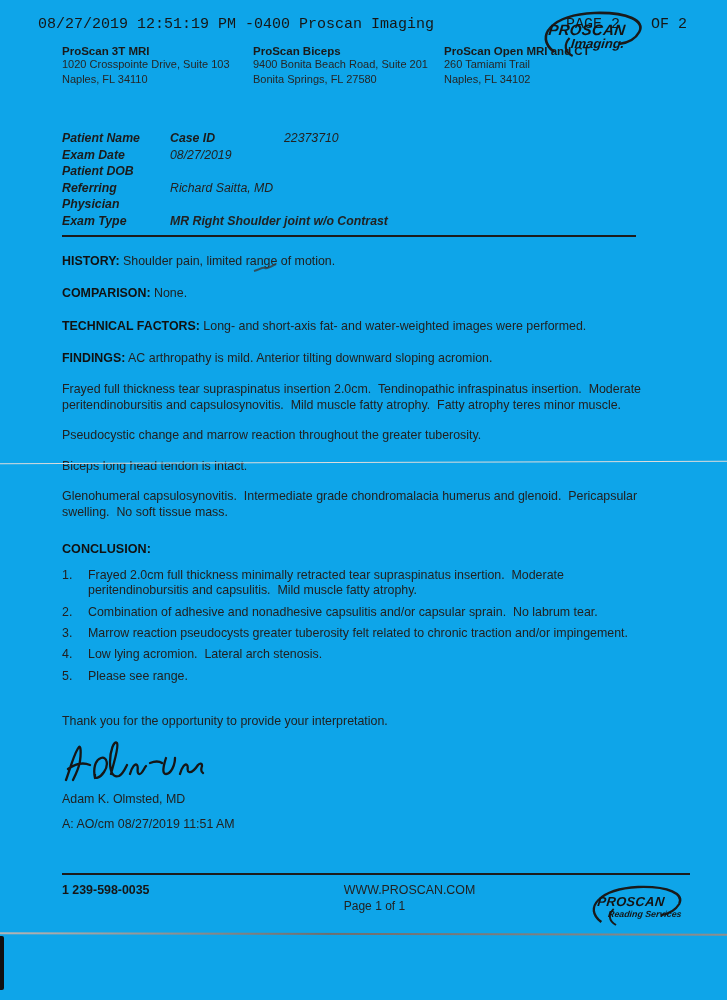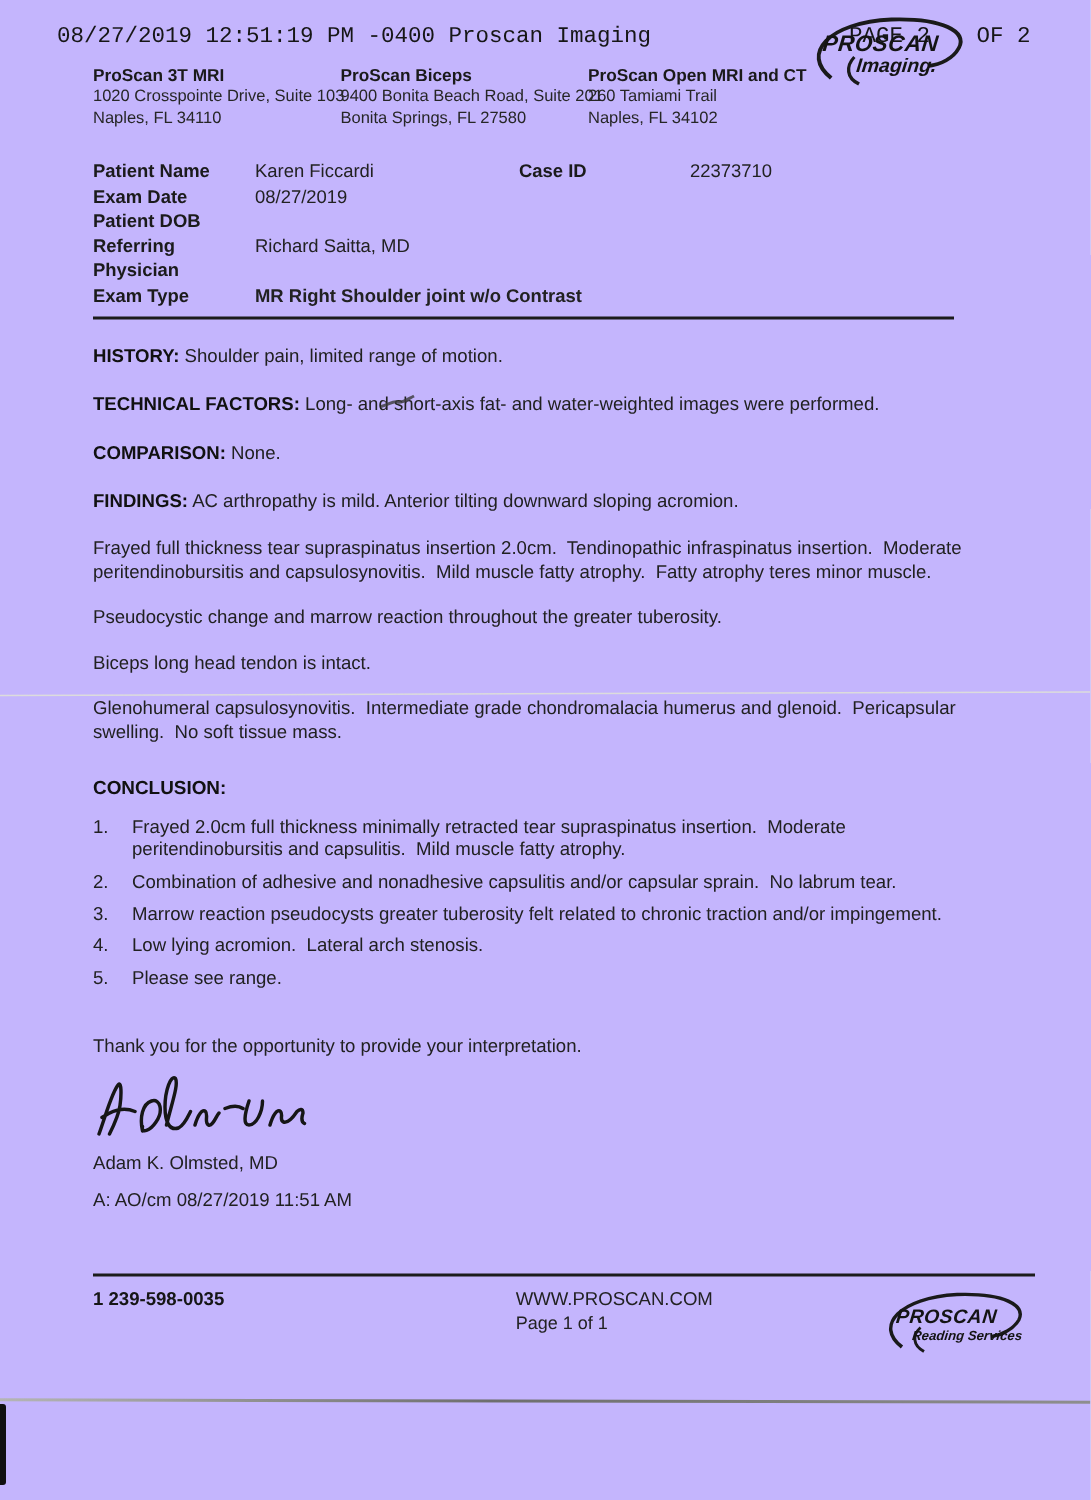--- a/index.html
+++ b/index.html
@@ -1,53 +1,53 @@
 <!DOCTYPE html>
 <html><head>
 <meta charset="utf-8">
 <style>
   * { margin:0; padding:0; box-sizing:border-box; }
   body { background:#e9e9e9; font-family:"Liberation Sans", sans-serif; }
   .page {
     position:relative; width:727px; height:1000px; margin:0 auto;
-    background:#c4b5fd; color:#1e1e1e; overflow:hidden;
+    background:#0ea5e9; color:#1e1e1e; overflow:hidden;
   }
   
   .fax-header {
     display:flex; justify-content:space-between;
     padding:16px 40px 0 38px;
     font-family:"Liberation Mono", monospace;
     font-size:15px; color:#161616; white-space:nowrap;
   }
   .fax-right span { margin-left:22px; }
   .fax-right span:first-child { margin-left:0; }
 
   
   .letterhead { position:relative; margin:12px 40px 0 62px; }
   .lh-title { font-size:25px; font-weight:bold; letter-spacing:.2px; color:#141414; }
-  .lh-cols { display:flex; margin-top:6px; }
+  .lh-cols { display:flex; margin-top:6px;gap:26px; }
   .lh-col { width:165px; padding-right:8px; }
   .lh-col:nth-child(3) { width:158px; }
   .loc-name { font-size:11.5px; font-weight:bold; color:#1a1a1a; white-space:nowrap; }
   .loc-addr { font-size:11px; line-height:1.32; color:#262626; white-space:nowrap; }
 
   
   .logo { position:relative; font-style:italic; transform:skewX(-6deg); }
   .logo svg { position:absolute; left:0; top:0; }
   .logo-brand { position:relative; font-weight:bold; color:#141414; letter-spacing:.3px; }
   .logo-tag { position:relative; font-weight:bold; color:#141414; }
   .logo-header { position:absolute; left:538px; top:8px; width:108px; height:52px; }
   .logo-header .logo-brand { font-size:15px; padding:13px 0 0 10px; }
   .logo-header .logo-tag { font-size:13px; padding:0 0 0 34px; margin-top:-2px; }
   .logo-footer { width:100px; height:46px; }
   .logo-footer .logo-brand { font-size:13px; padding:11px 0 0 10px; }
   .logo-footer .logo-tag { font-size:8.8px; padding:0 0 0 22px; }
 
   
-  .patient { margin:20px 40px 0 62px; }
+  .patient { margin:44px 40px 0 62px;font-style:italic; }
   .pt-row { display:flex; font-size:12.3px; line-height:16.6px; }
   .pt-label { width:108px; font-weight:bold; color:#1b1b1b; }
   .pt-value { width:176px; color:#222; }
   .pt-case-label { width:114px; font-weight:bold; color:#1b1b1b; }
   .pt-case-value { color:#222; }
   .pt-exam { font-weight:bold; width:auto; }
   .table-rule { width:574px; border-top:2.5px solid #1c1c1c; margin-top:5px; }
 
   
   .report { margin:0 62px; width:597px; font-size:12.4px; color:#212121; }
@@ -123,21 +123,20 @@
       <path d="M18 44 C -4 28 12 7 54 5 C 88 4 106 13 101 24 C 98 31 90 35 82 36" fill="none" stroke="#1a1a1a" stroke-width="2.6"></path>
       <path d="M32 30 C 27 36 28 44 37 48" fill="none" stroke="#1a1a1a" stroke-width="2.2"></path>
     </svg>
     <div class="logo-brand">PROSCAN</div>
     <div class="logo-tag">Imaging.</div>
   </div>
 
   <div class="patient">
     <div class="pt-row">
       <div class="pt-label">Patient Name</div>
-      <div class="pt-value">Karen Ficcardi</div>
       <div class="pt-case-label">Case ID</div>
       <div class="pt-case-value">22373710</div>
     </div>
     <div class="pt-row">
       <div class="pt-label">Exam Date</div>
       <div class="pt-value">08/27/2019</div>
     </div>
     <div class="pt-row">
       <div class="pt-label">Patient DOB</div>
     </div>
@@ -158,29 +157,29 @@
 
   <div class="report">
 
     <div class="sec">
       <span class="sec-head">HISTORY:</span>
       <span> </span>
       <span>Shoulder pain, limited range of motion.</span>
     </div>
 
     <div class="sec">
+      <span class="sec-head">COMPARISON:</span>
+      <span> </span>
+      <span>None.</span>
+    </div>
+
+    <div class="sec">
       <span class="sec-head">TECHNICAL FACTORS:</span>
       <span> </span>
       <span>Long- and short-axis fat- and water-weighted images were performed.</span>
-    </div>
-
-    <div class="sec">
-      <span class="sec-head">COMPARISON:</span>
-      <span> </span>
-      <span>None.</span>
     </div>
 
     <div class="sec">
       <span class="sec-head">FINDINGS:</span>
       <span> </span>
       <span>AC arthropathy is mild.  Anterior tilting downward sloping acromion.</span>
     </div>
 
     <div class="para">Frayed full thickness tear supraspinatus insertion 2.0cm.  Tendinopathic infraspinatus insertion.  Moderate peritendinobursitis and capsulosynovitis.  Mild muscle fatty atrophy.  Fatty atrophy teres minor muscle.</div>
     <div class="para">Pseudocystic change and marrow reaction throughout the greater tuberosity.</div>

